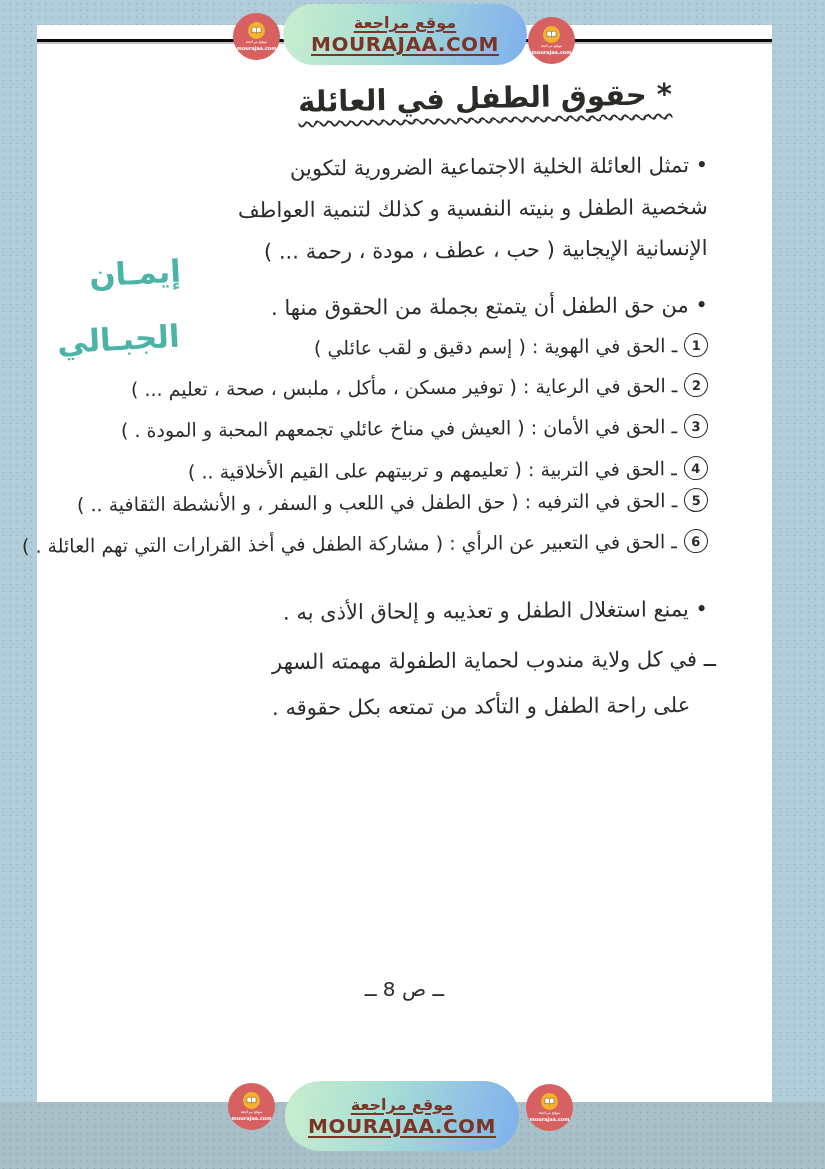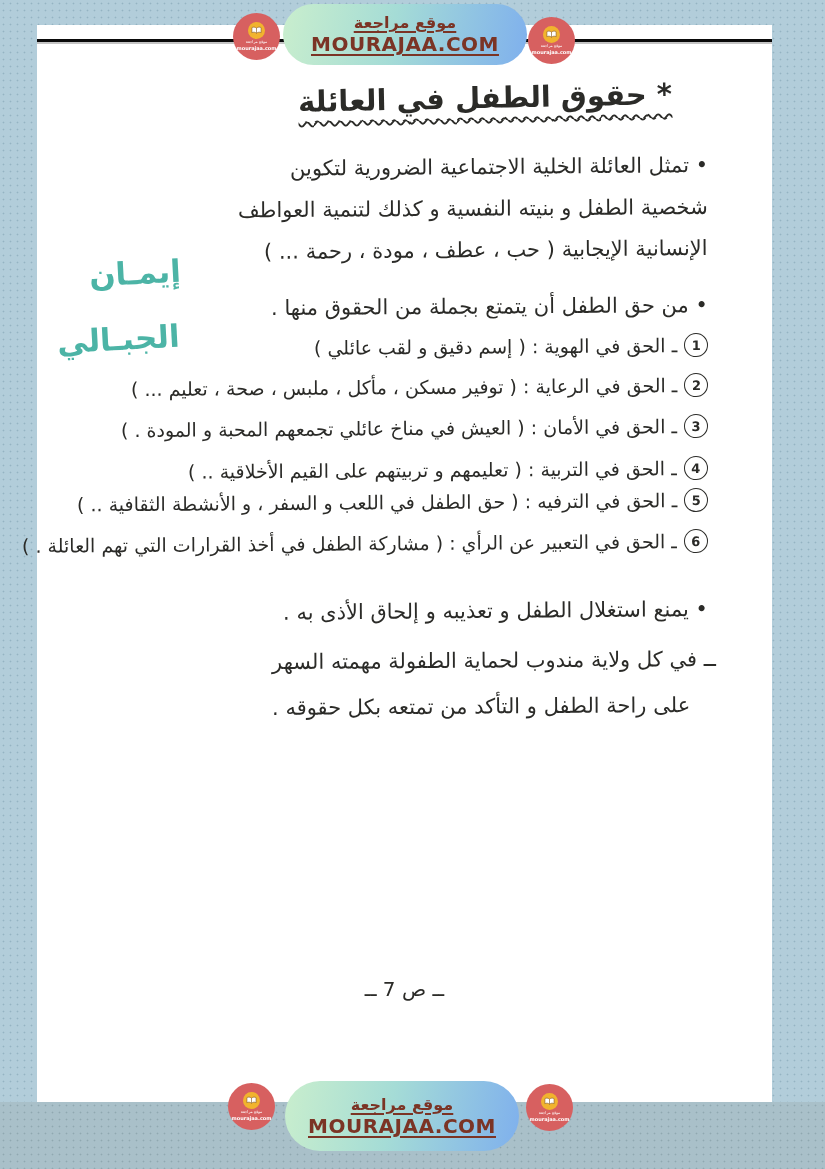--- a/index.html
+++ b/index.html
@@ -93,21 +93,21 @@
     </div>
     <div class="item i6">
       <span class="num-circle">6</span>
       <span>ـ الحق في التعبير عن الرأي : ( مشاركة الطفل في أخذ القرارات التي تهم العائلة . )</span>
     </div>
 
     <div class="hw note1">• يمنع استغلال الطفل و تعذيبه و إلحاق الأذى به .</div>
     <div class="hw note2">ــ في كل ولاية مندوب لحماية الطفولة مهمته السهر</div>
     <div class="hw note3">على راحة الطفل و التأكد من تمتعه بكل حقوقه .</div>
 
-    <div class="hw pagenum">ــ ص 7 ــ</div>
+    <div class="hw pagenum">ــ ص 8 ــ</div>
 
     <div class="wm wm1">إيمـان</div>
     <div class="wm wm2">الجبـالي</div>
   </div>
 
   <div class="pill pill-top">
     <div class="pill-ar">موقع مراجعة</div>
     <div class="pill-en">MOURAJAA.COM</div>
   </div>
 

